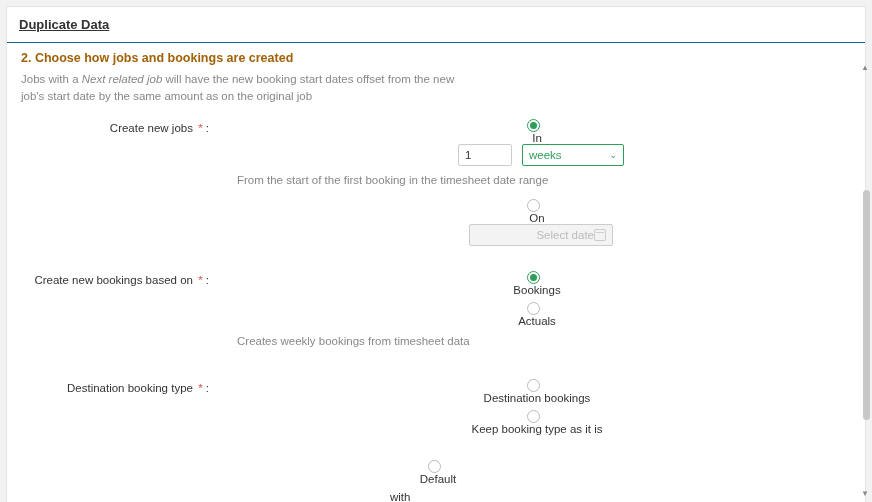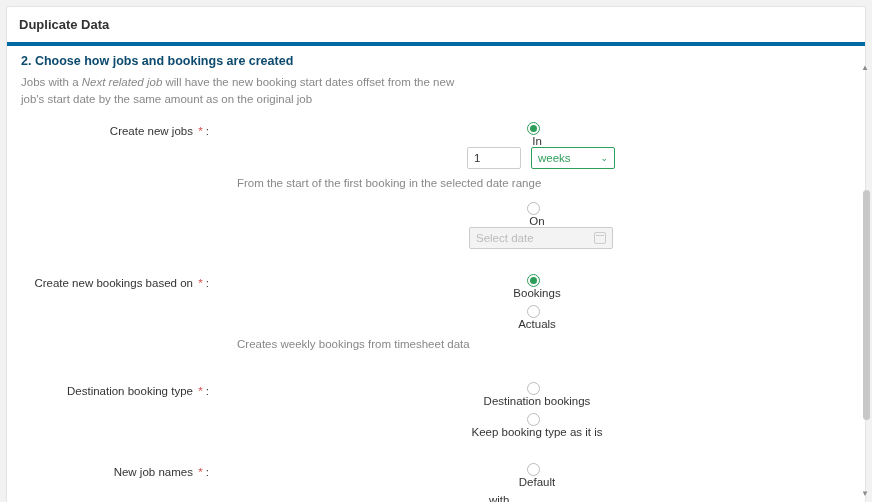--- a/index.html
+++ b/index.html
@@ -14,30 +14,31 @@
     color: #333;
   }
   .panel {
     background: #fff;
     border: 1px solid #e4e4e4;
     border-radius: 3px;
     margin: 6px;
   }
   .panel-header {
     padding: 10px 12px;
-    border-bottom: 4px solid #0369a1;
+    border-bottom: 1px solid #0369a1;
     font-weight: 600;
     color: #333;
     font-size: 13px;
+    text-decoration: underline;
   }
   .panel-body { padding: 8px 14px 60px 14px; position: relative; }
 
   .section-title {
     font-weight: 600;
-    color: #0c4a6e;
+    color: #a16207;
     font-size: 12.5px;
     margin-bottom: 6px;
   }
   .section-desc {
     color: #888;
     font-size: 11.5px;
     line-height: 1.45;
     max-width: 440px;
     margin-bottom: 14px;
   }
@@ -102,35 +103,35 @@
     color: #333;
     background: #fff;
   }
   input.text.small { width: 54px; }
   input.text.mid { width: 88px; }
 
   .dropdown {
     display: inline-flex;
     align-items: center;
     justify-content: space-between;
-    width: 84px;
+    width: 102px;
     border-color: #2e9e5b;
     color: #2e9e5b;
     cursor: pointer;
   }
   .dropdown .chev {
     font-size: 9px;
     color: #2e9e5b;
     margin-left: 6px;
   }
 
   .date-picker {
     display: inline-flex;
     align-items: center;
-    justify-content: space-between;
+    justify-content: flex-end;
     width: 144px;
     background: #f3f3f3;
     color: #bbb;
     cursor: not-allowed;
   }
   .date-picker .cal-icon {
     width: 12px;
     height: 12px;
     border: 1px solid #ccc;
     border-radius: 2px;
@@ -210,21 +211,21 @@
           <span class="radio sel"></span>
           <span class="opt-label">In</span>
           <span class="inline-controls" style="margin-left:12px;">
             <input class="text small" type="text" value="1" style="">
             <span class="dropdown">
               <span>weeks</span>
               <span class="chev">⌄</span>
             </span>
           </span>
         </div>
-        <div class="hint">From the start of the first booking in the selected date range</div>
+        <div class="hint">From the start of the first booking in the timesheet date range</div>
 
         <div class="opt">
           <span class="radio"></span>
           <span class="opt-label">On</span>
           <span style="margin-left:12px;">
             <span class="date-picker">
               <span>Select date</span>
               <span class="cal-icon"></span>
             </span>
           </span>
@@ -265,23 +266,20 @@
         <div class="opt">
           <span class="radio"></span>
           <span class="opt-label">Keep booking type as it is</span>
         </div>
       </div>
     </div>
 
     <div class="section-spacer"></div>
 
     <div class="row">
-      <div class="label-col">
-        <span>New job names</span><span class="req"> *</span> :
-      </div>
       <div class="control-col">
         <div class="opt">
           <span class="radio"></span>
           <span class="opt-label">Default</span>
         </div>
         <div class="opt" style="align-items:center;">
           <span style="width:17px;display:inline-block;"></span>
           <span class="opt-label" style="width:96px;">with</span>
           <input class="text mid" type="text" style="">
         </div>

